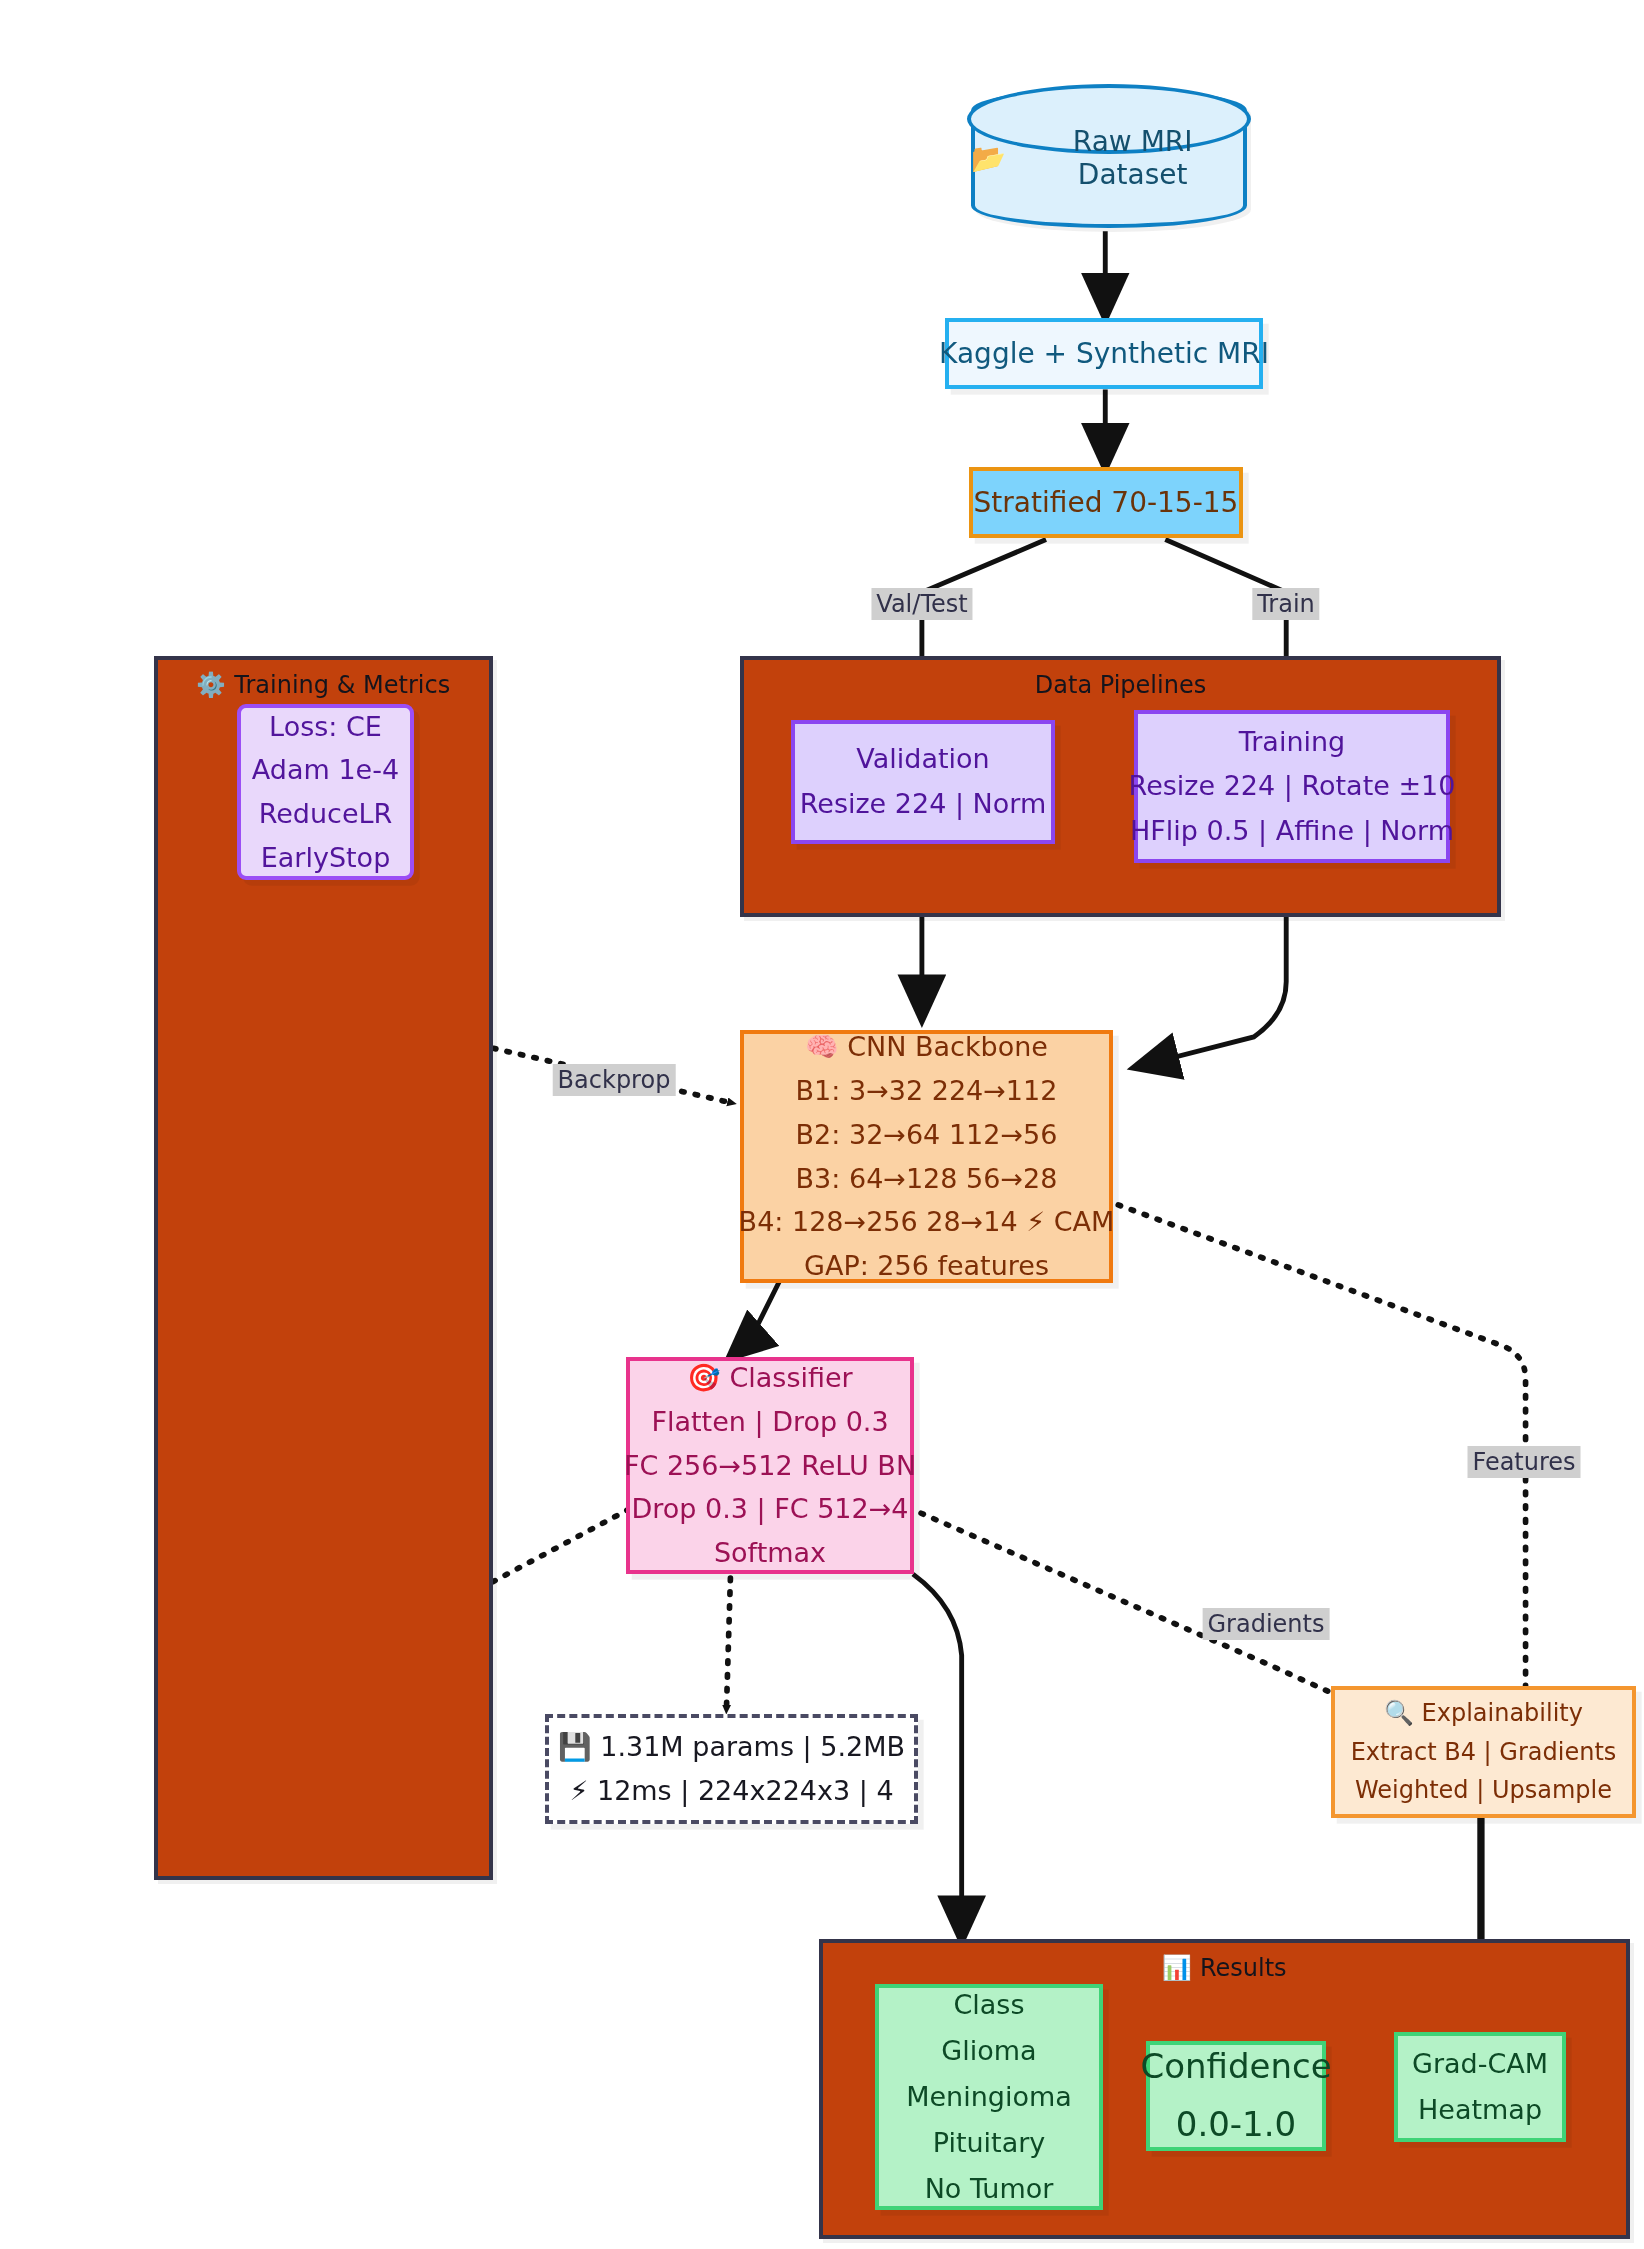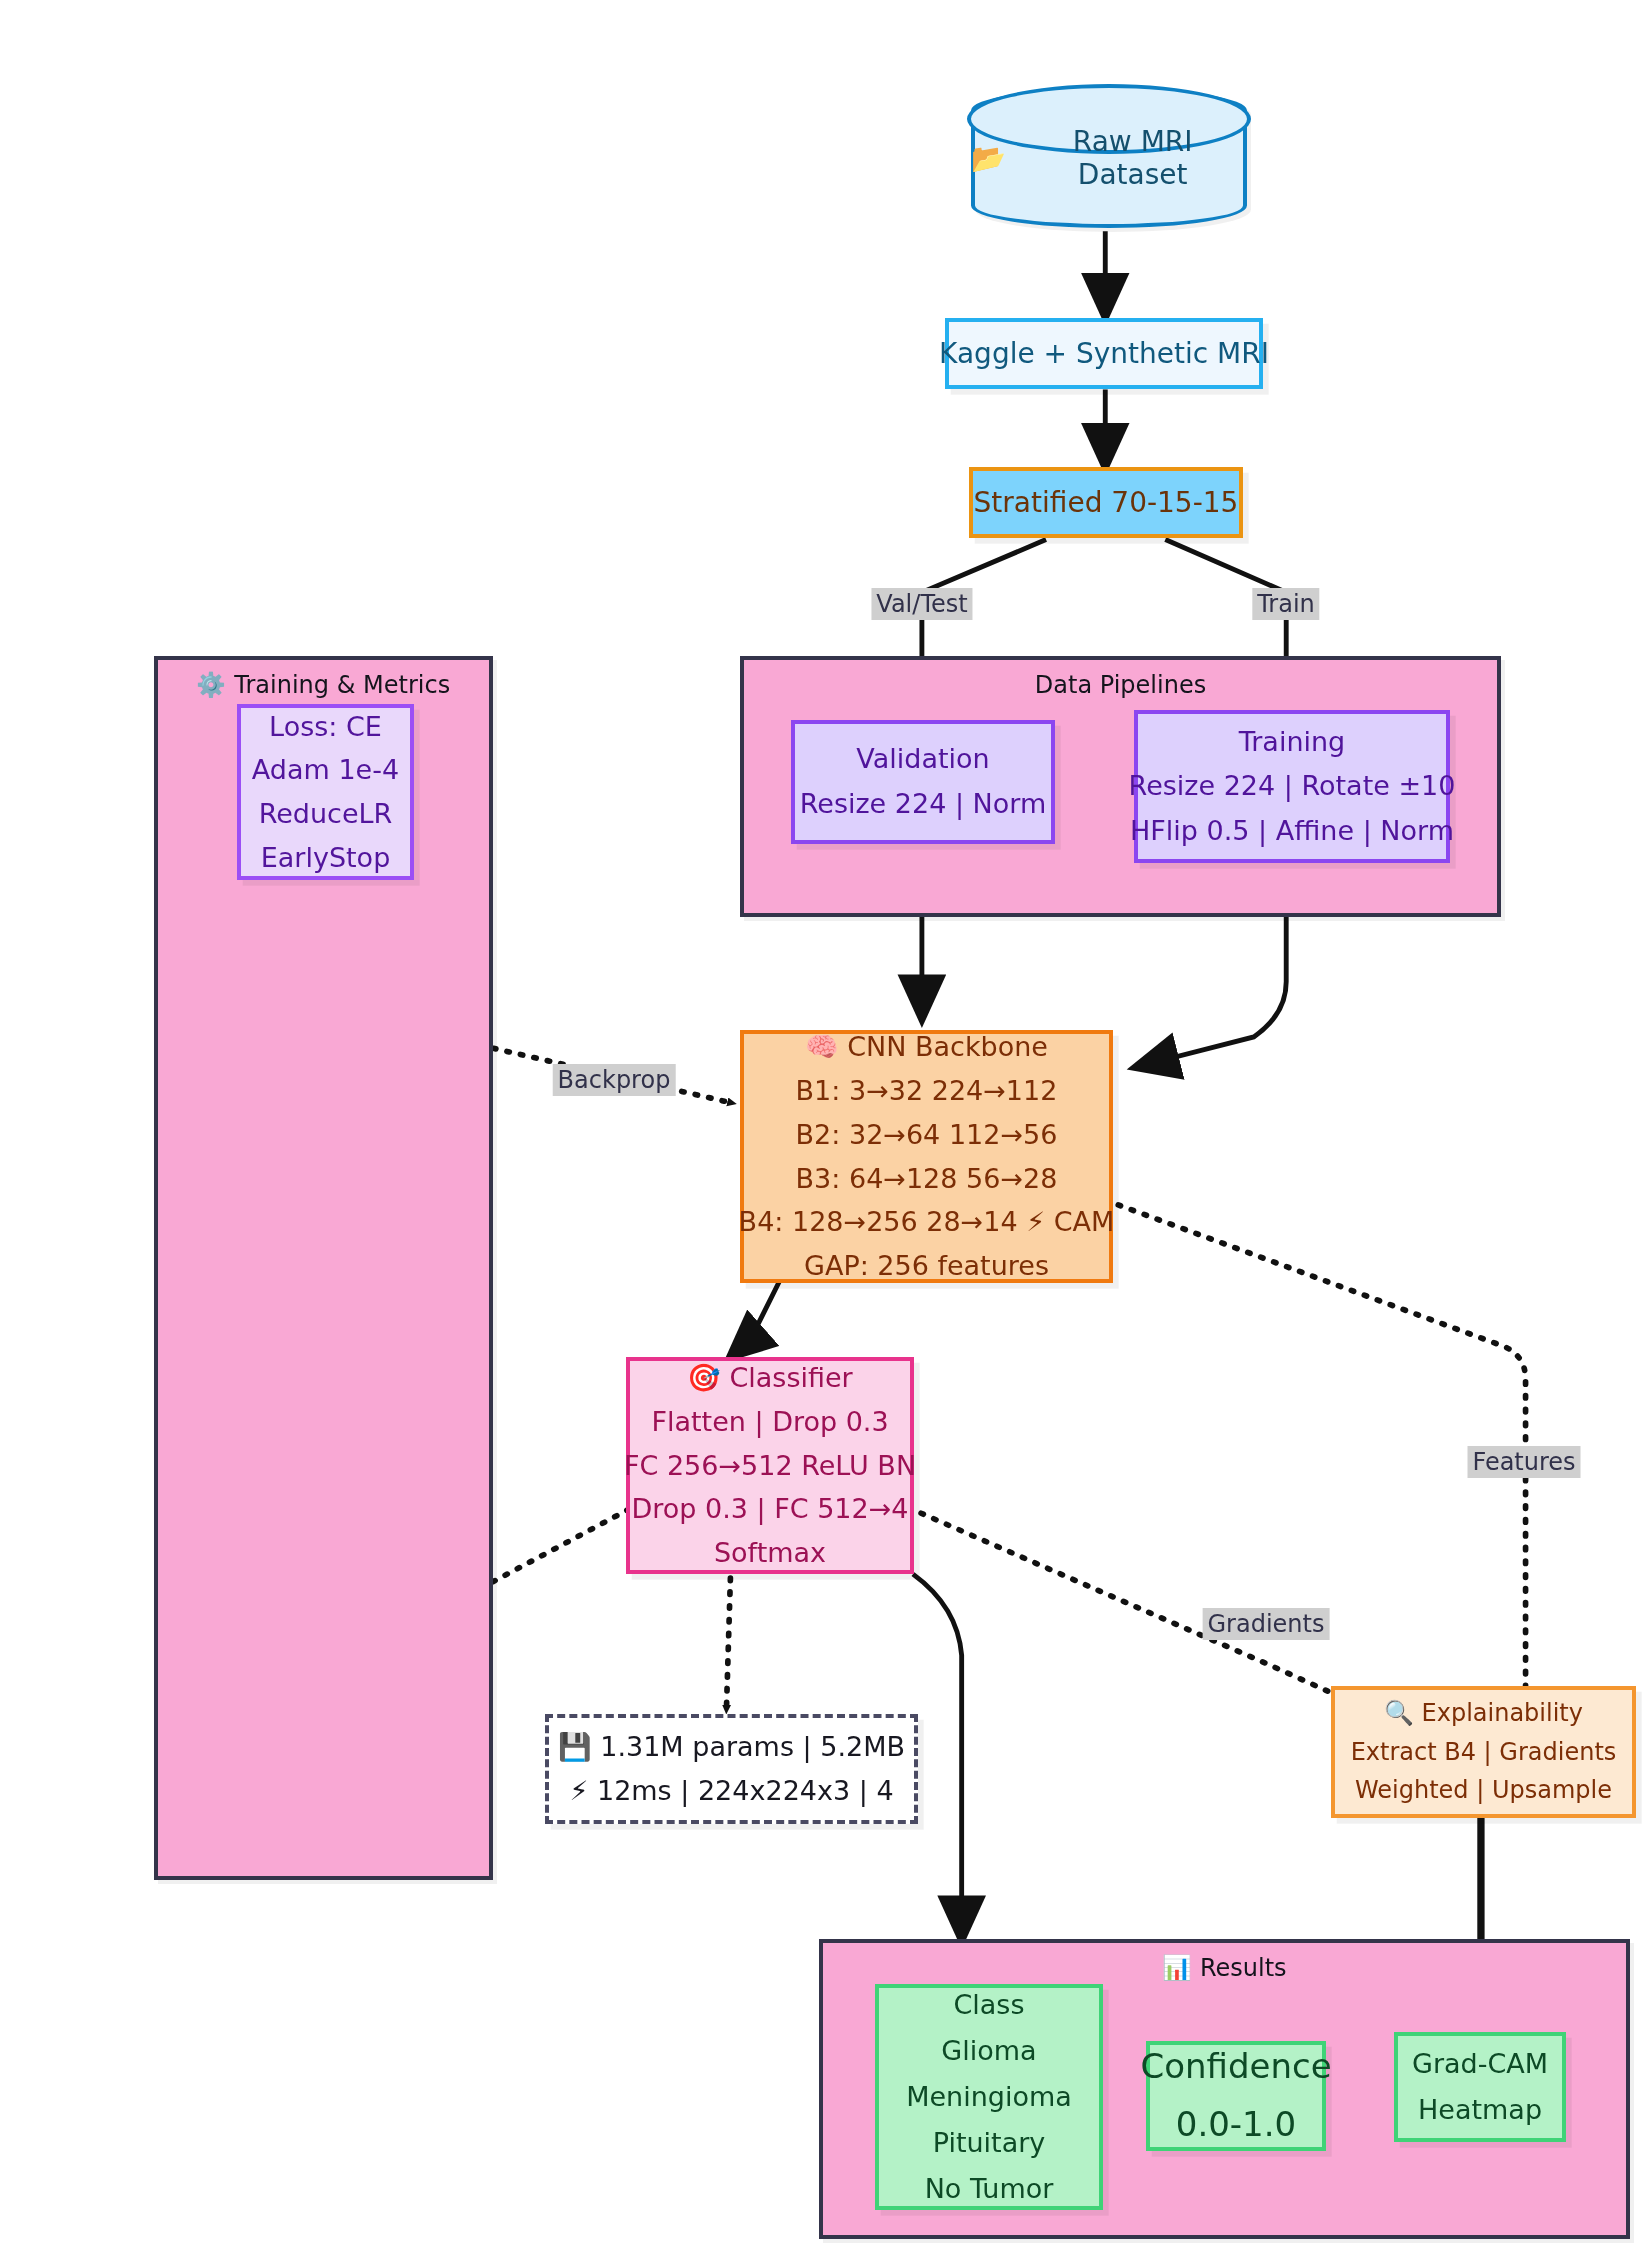--- a/index.html
+++ b/index.html
@@ -8,21 +8,21 @@
     width:1645px;height:2250px;position:relative;overflow:hidden;
   }
   #canvas{position:absolute;left:0;top:0;width:1645px;height:2250px;}
   svg.edges{position:absolute;left:0;top:0;width:1645px;height:2250px;pointer-events:none;}
 
   .node{position:absolute;box-sizing:border-box;display:flex;flex-direction:column;
         align-items:center;justify-content:center;text-align:center;}
   .node .ln{display:block;white-space:nowrap;}
 
   
-  .cluster{position:absolute;box-sizing:border-box;background:#f9a8d4;
+  .cluster{position:absolute;box-sizing:border-box;background:#c2410c;
            border:4px solid #34344a;box-shadow:4px 4px 0 0 rgba(0,0,0,.06);}
   .cluster-title{position:absolute;left:0;right:0;top:11.4px;text-align:center;
                  font-size:24px;color:#14141c;white-space:nowrap;}
   .cyl-body{position:absolute;left:0;top:0;width:100%;height:100%;
             background:#dcf0fc;border:4px solid #0e80c4;border-radius:50%/16%;
             box-sizing:border-box;box-shadow:4px 4px 0 0 rgba(0,0,0,.06);}
   .cyl-top{position:absolute;left:-4px;top:-4px;width:calc(100% + 8px);height:70px;
            background:#dcf0fc;border:4px solid #0e80c4;border-radius:50%;box-sizing:border-box;}
   .cyl-label{position:absolute;left:0;top:0;width:100%;height:100%;
              display:flex;align-items:center;justify-content:center;
@@ -139,21 +139,21 @@
     <span class="ln">Validation</span>
     <span class="ln">Resize 224 | Norm</span>
   </div>
 
   <div class="node n-violet shadow" style="left:1134px;top:710px;width:316px;height:153px;font-size:27px;line-height:1.65;">
     <span class="ln">Training</span>
     <span class="ln">Resize 224 | Rotate ±10</span>
     <span class="ln">HFlip 0.5 | Affine | Norm</span>
   </div>
 
-  <div class="node n-violet-light shadow" style="left:237px;top:704px;width:177px;height:176px;font-size:27px;line-height:1.62;">
+  <div class="node n-violet-light shadow" style="left:237px;top:704px;width:177px;height:176px;font-size:27px;line-height:1.62;border-radius:9px;">
     <span class="ln">Loss: CE</span>
     <span class="ln">Adam 1e-4</span>
     <span class="ln">ReduceLR</span>
     <span class="ln">EarlyStop</span>
   </div>
 
   <div class="edge-label" style="left:614px;top:1080px;">Backprop</div>
 
   <div class="node n-orange shadow" style="left:740px;top:1030px;width:373px;height:253px;font-size:27px;line-height:1.62;">
     <span class="ln">

